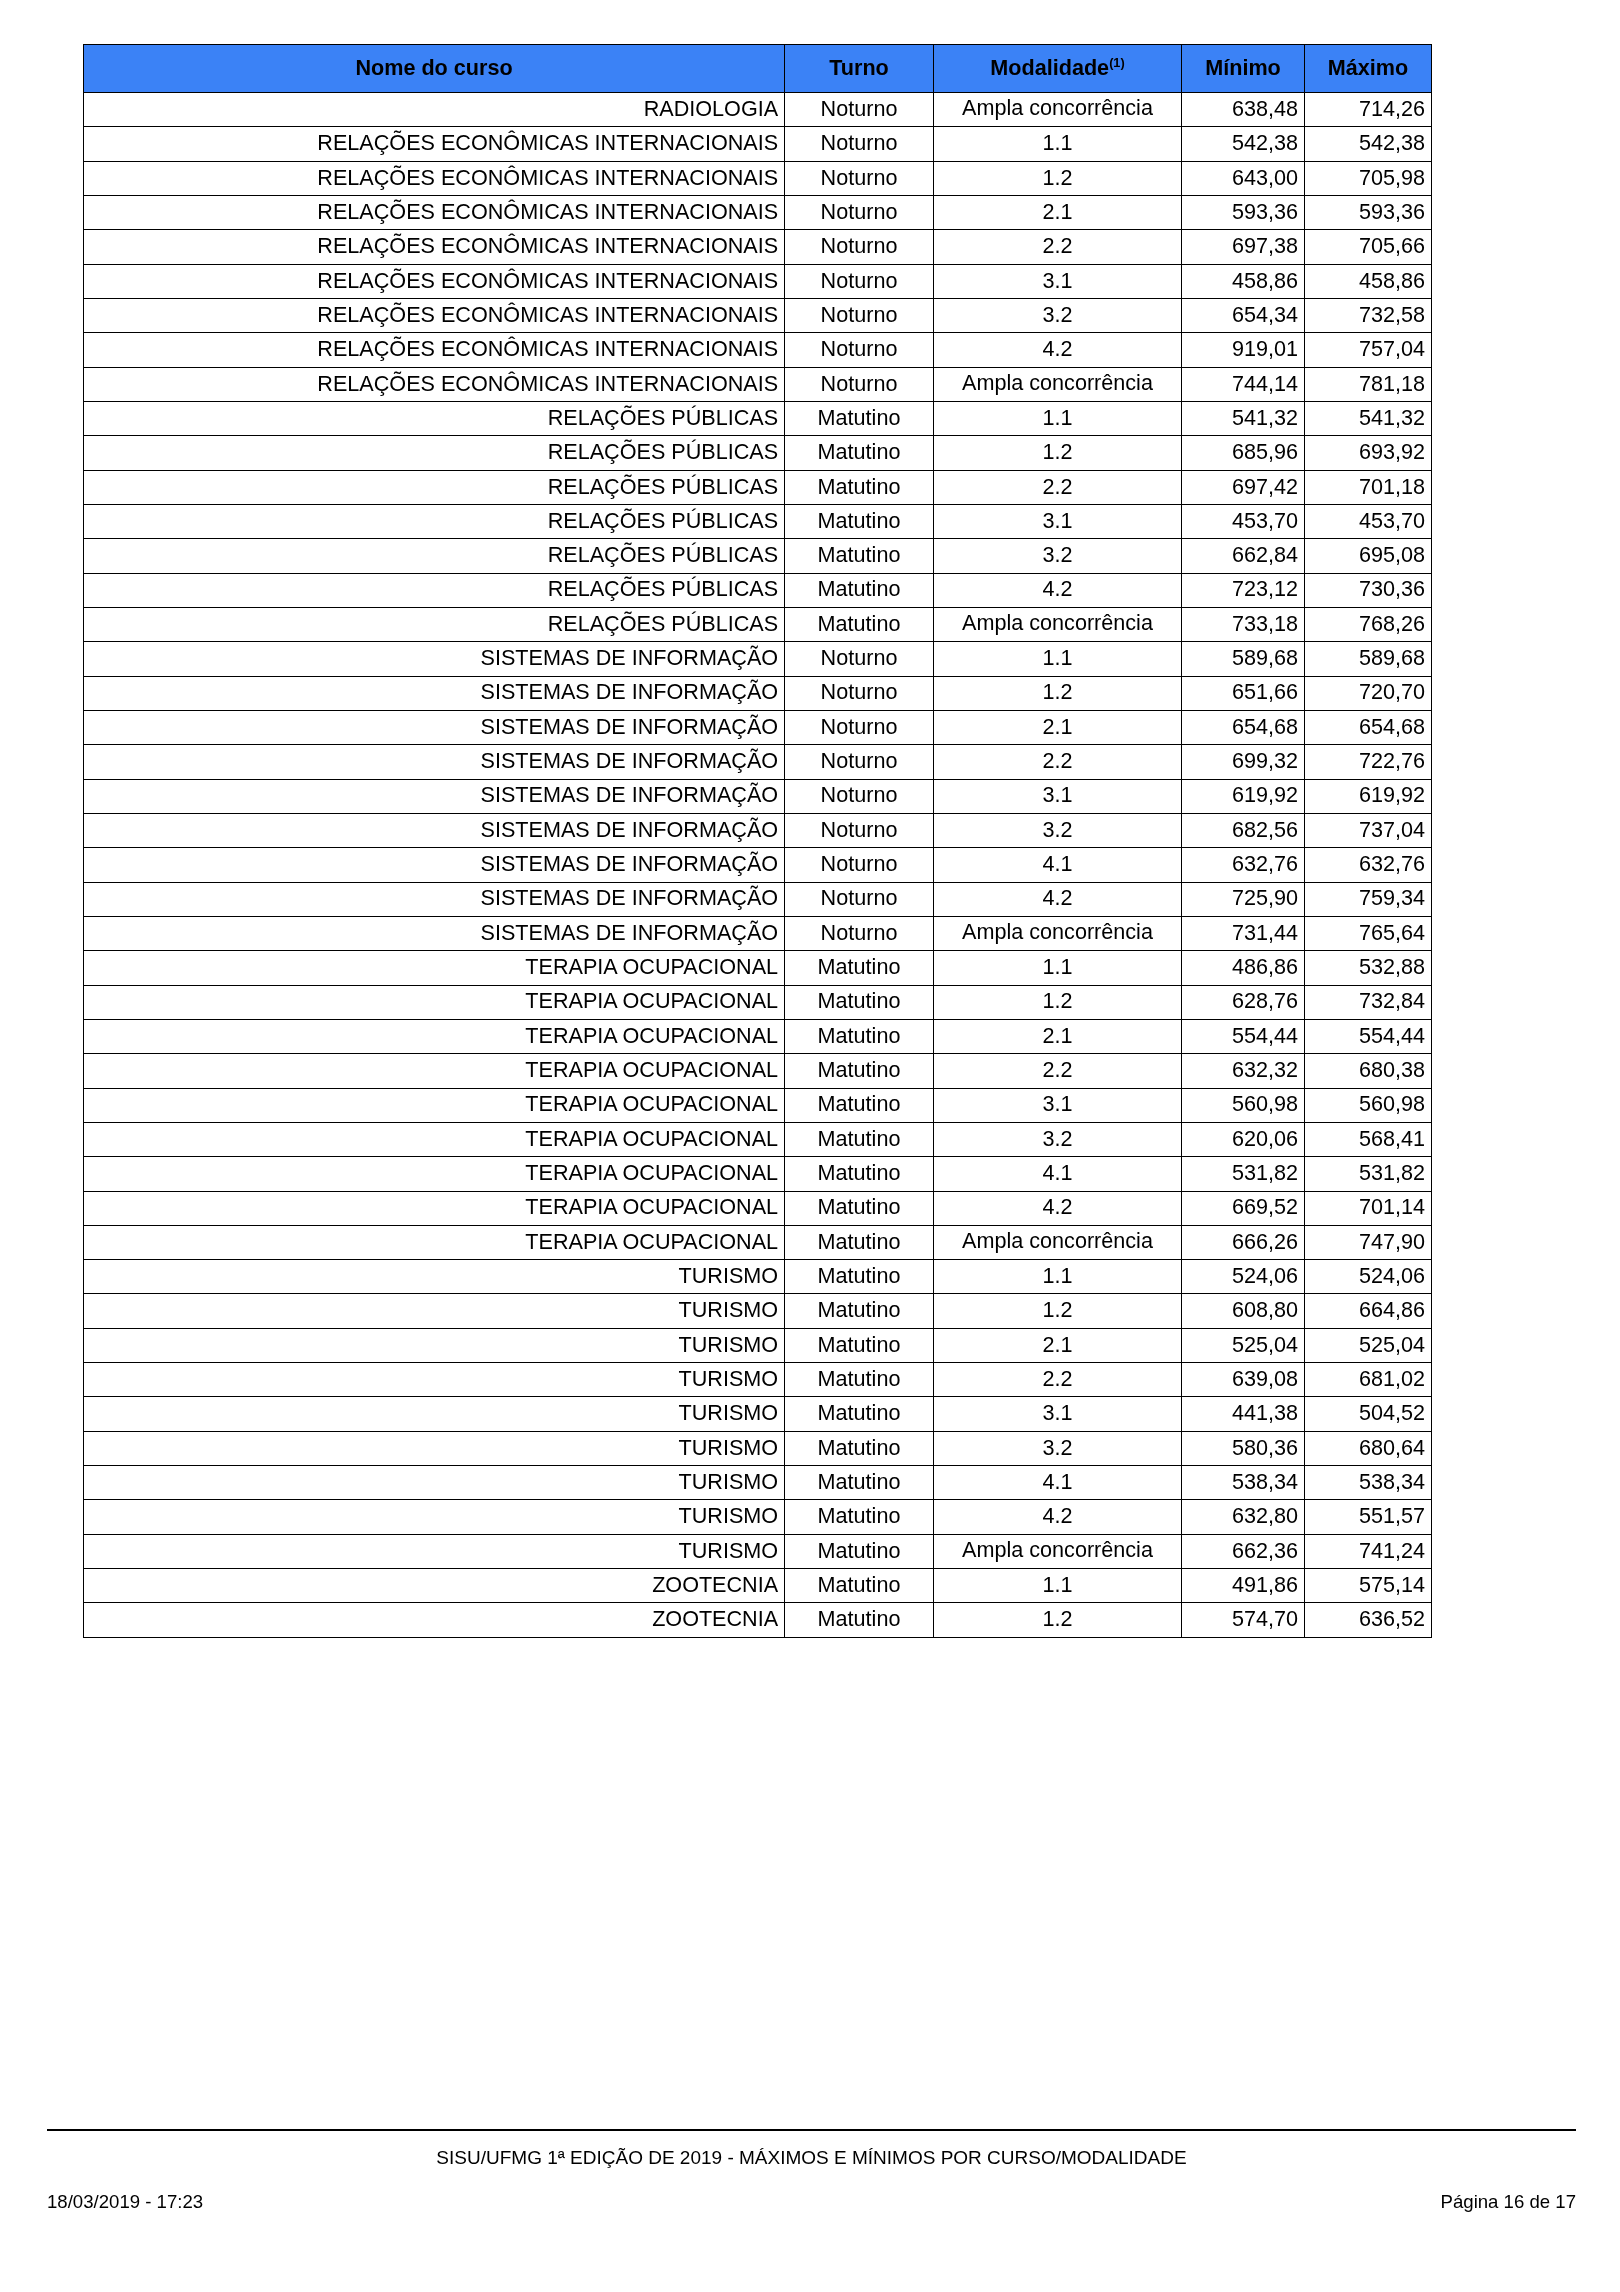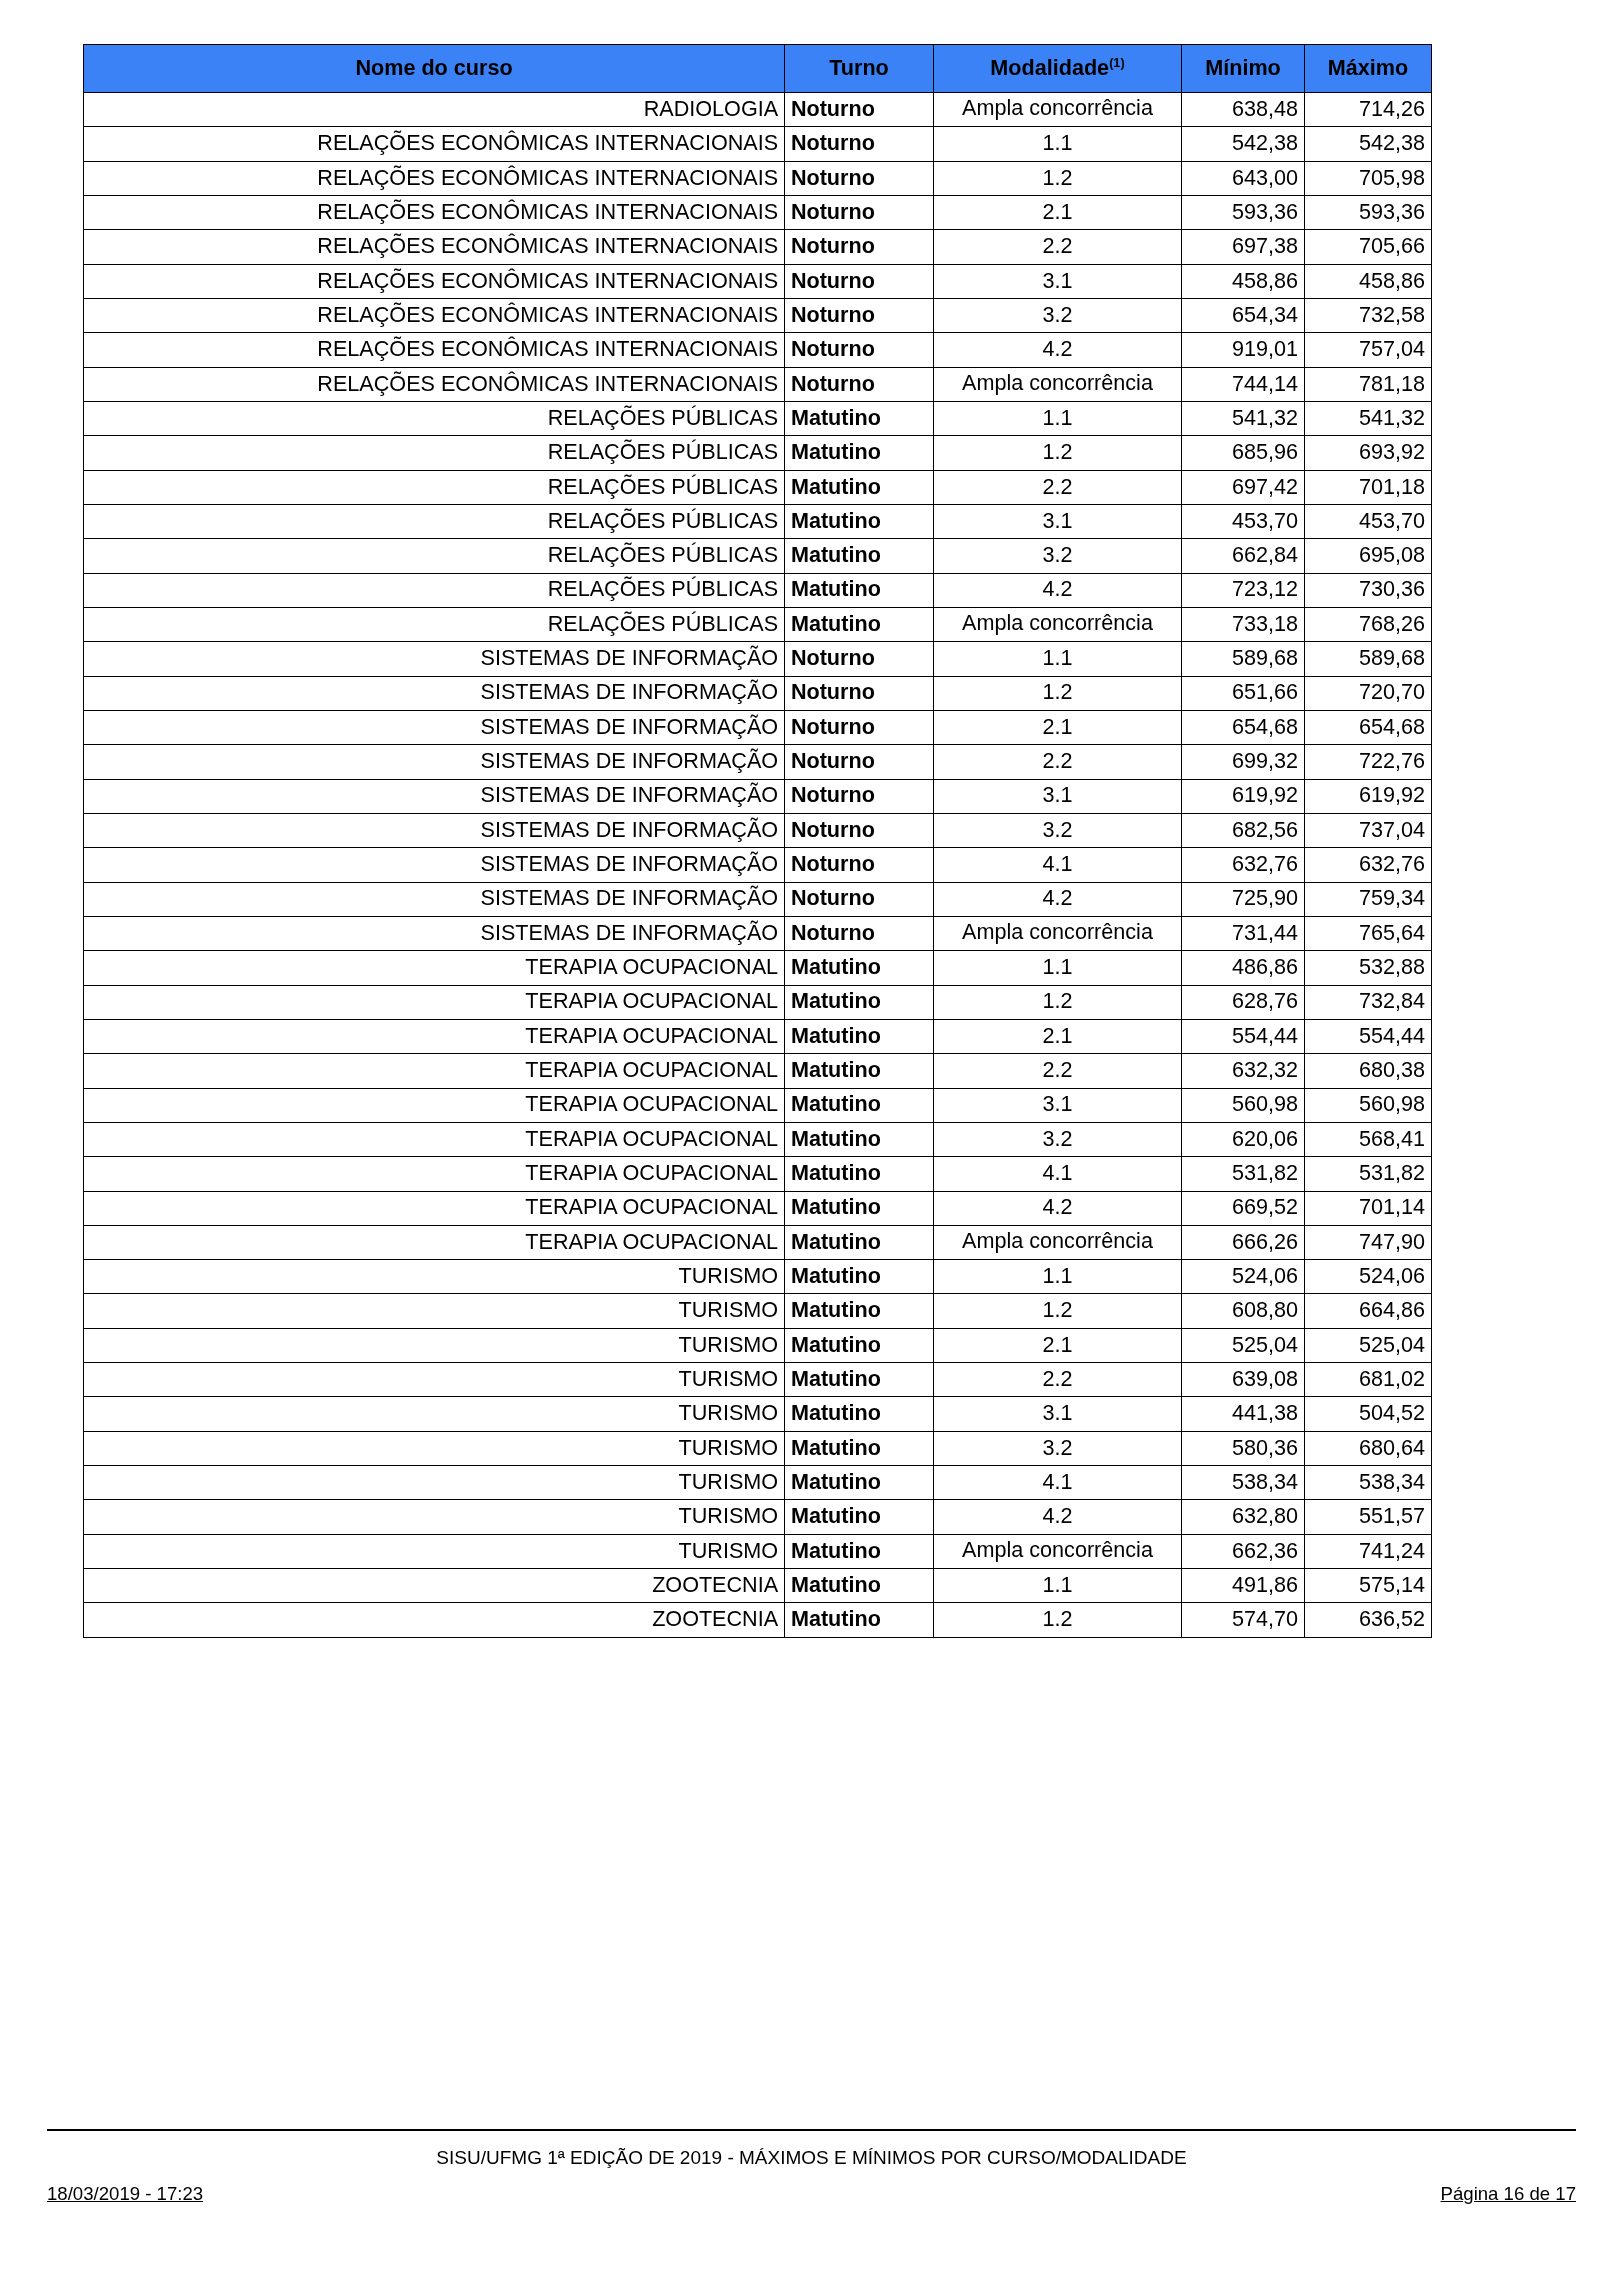--- a/index.html
+++ b/index.html
@@ -66,22 +66,21 @@
     height: 26.5px;
     padding: 2.9px 5.9px 3.9px 5.9px;
   }
   td.curso {
     text-align: right;
     padding-left: 8.8px;
     white-space: nowrap;
     overflow: hidden;
   }
   td.turno {
-    text-align: left;
-    font-weight: bold;
+    text-align: center;
   }
   td.mod {
     text-align: center;
   }
   td.mod.wrap {
     line-height: 1.15;
     margin-top: 11px;
   }
   td.num {
     text-align: right;
@@ -103,22 +102,21 @@
   .footer-title {
     text-align: center;
     font-size: 19px;
     margin-top: 15.7px;
   }
   .footer-row {
     display: flex;
     justify-content: space-between;
     align-items: flex-start;
     font-size: 18.6px;
-    margin-top: 14px;
-    text-decoration: underline;
+    margin-top: 22px;
   }
   .footer-left { text-align: left; }
   .footer-right { text-align: right; }
 </style>
 </head>
 <body>
 
 <div class="page">
 
   <div class="table-wrap">

